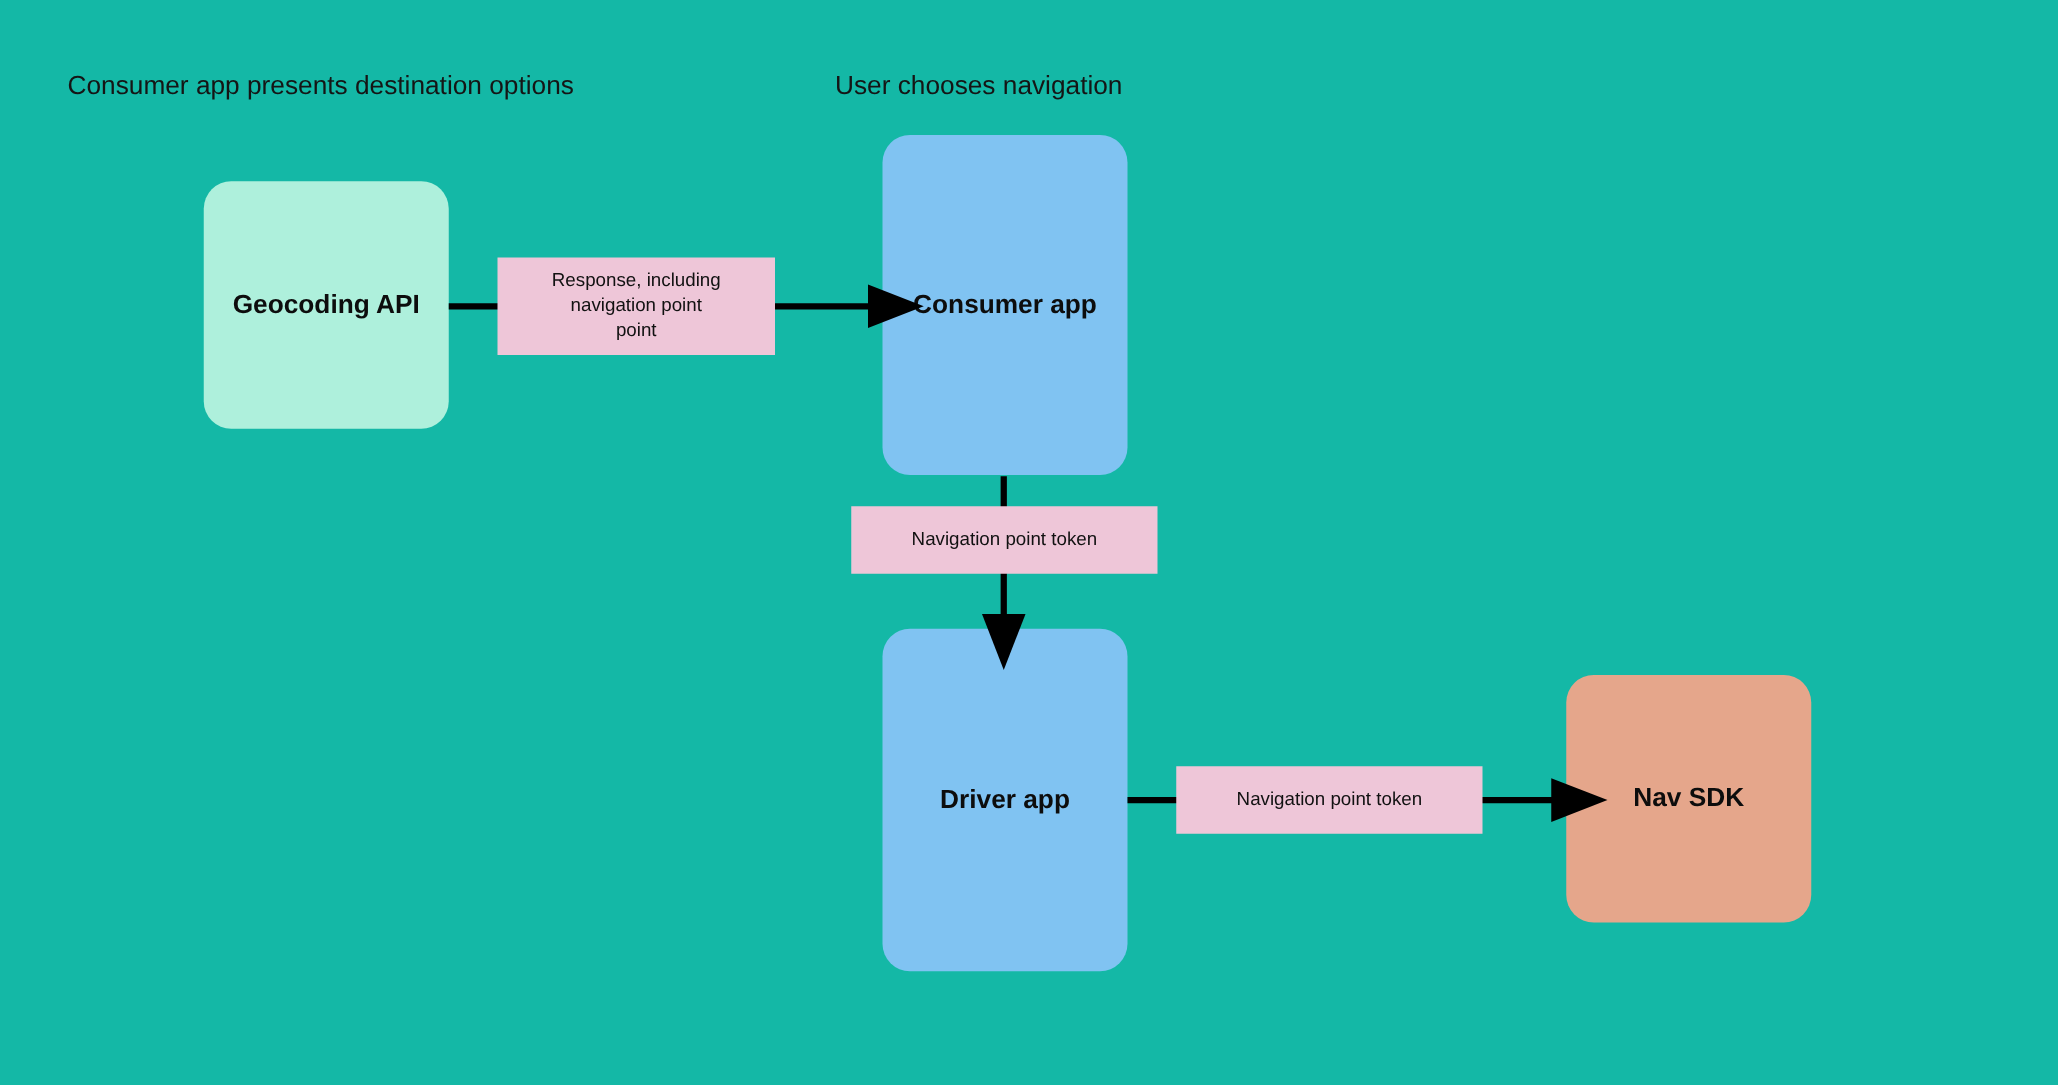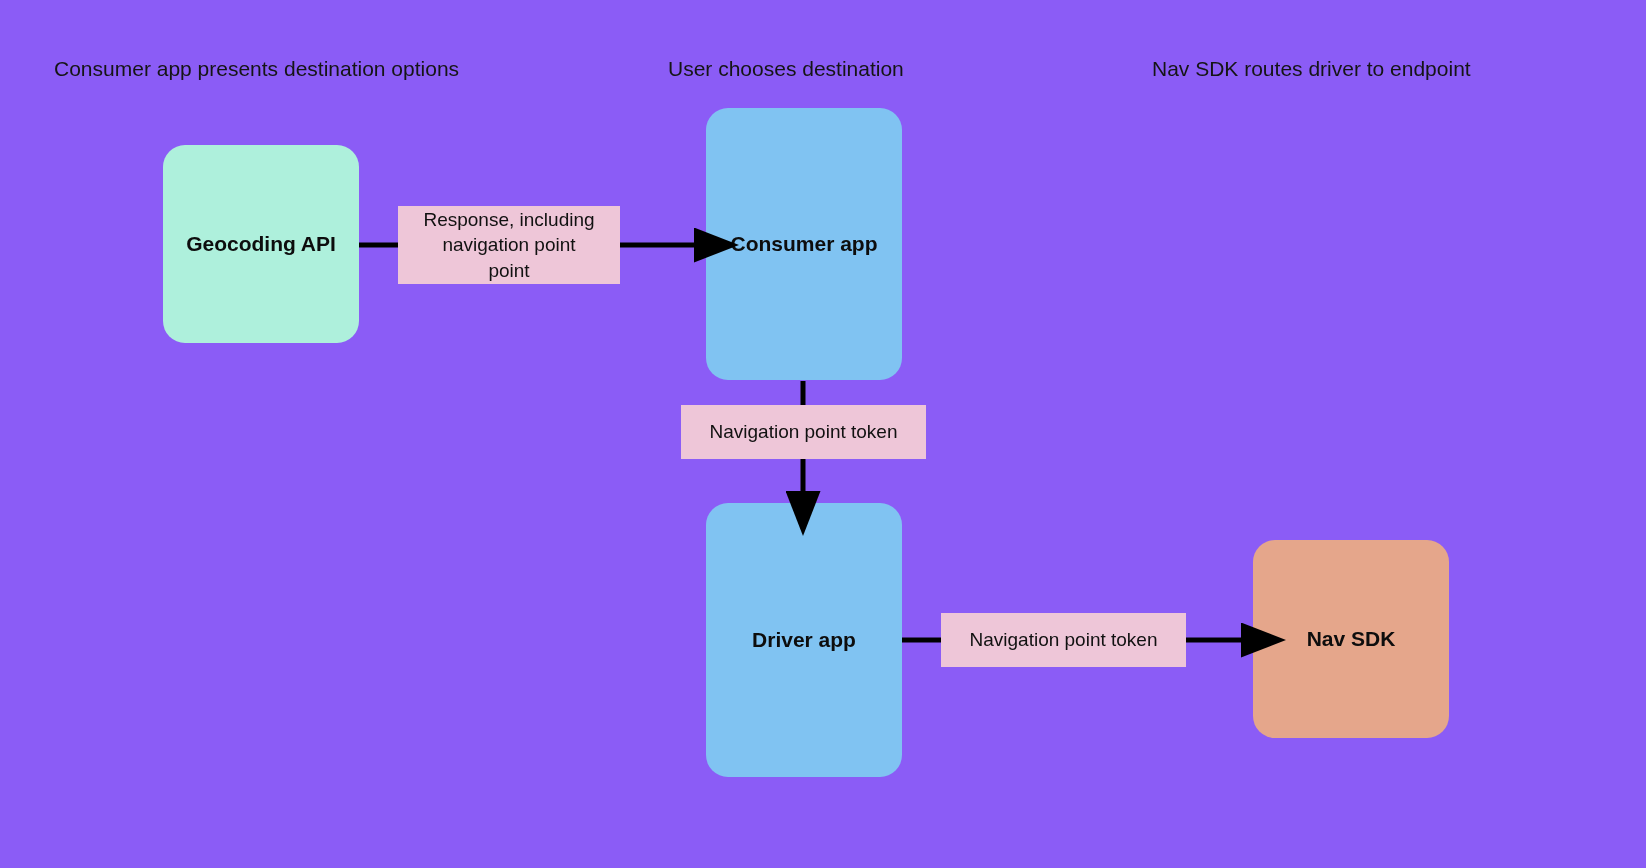--- a/index.html
+++ b/index.html
@@ -44,44 +44,43 @@
   }
   .edge-label {
     position: absolute;
     display: flex;
     align-items: center;
     justify-content: center;
     box-sizing: border-box;
     z-index: 5;
   }
   .edge-label-text {
-    font-size: 19px;
+    font-size: 15px;
     color: #111111;
     text-align: center;
     line-height: 1.32;
     font-weight: 400;
   }
   .arrow-layer {
     position: absolute;
     left: 0;
     top: 0;
     width: 1646px;
     height: 868px;
     z-index: 2;
     pointer-events: none;
   }
 </style>
 </head>
 <body>
 
-<div id="canvas" style="background: #8b5cf6;">
+<div id="canvas" style="background: #14b8a6;">
 
   <div class="col-header" style="left:54px; top:58px;">Consumer app presents destination options</div>
-  <div class="col-header" style="left:668px; top:58px;">User chooses destination</div>
-  <div class="col-header" style="left:1152px; top:58px;">Nav SDK routes driver to endpoint</div>
+  <div class="col-header" style="left:668px; top:58px;">User chooses navigation</div>
 
   <svg class="arrow-layer" viewBox="0 0 1646 868">
     <defs>
       <marker id="ah" markerWidth="9" markerHeight="7" refX="0.2" refY="3.5" orient="auto" markerUnits="strokeWidth">
         <path d="M0,0 L9,3.5 L0,7 z" fill="#000000"></path>
       </marker>
     </defs>
 
     <line x1="359" y1="245" x2="695" y2="245" stroke="#000000" stroke-width="5" marker-end="url(#ah)"></line>
 

